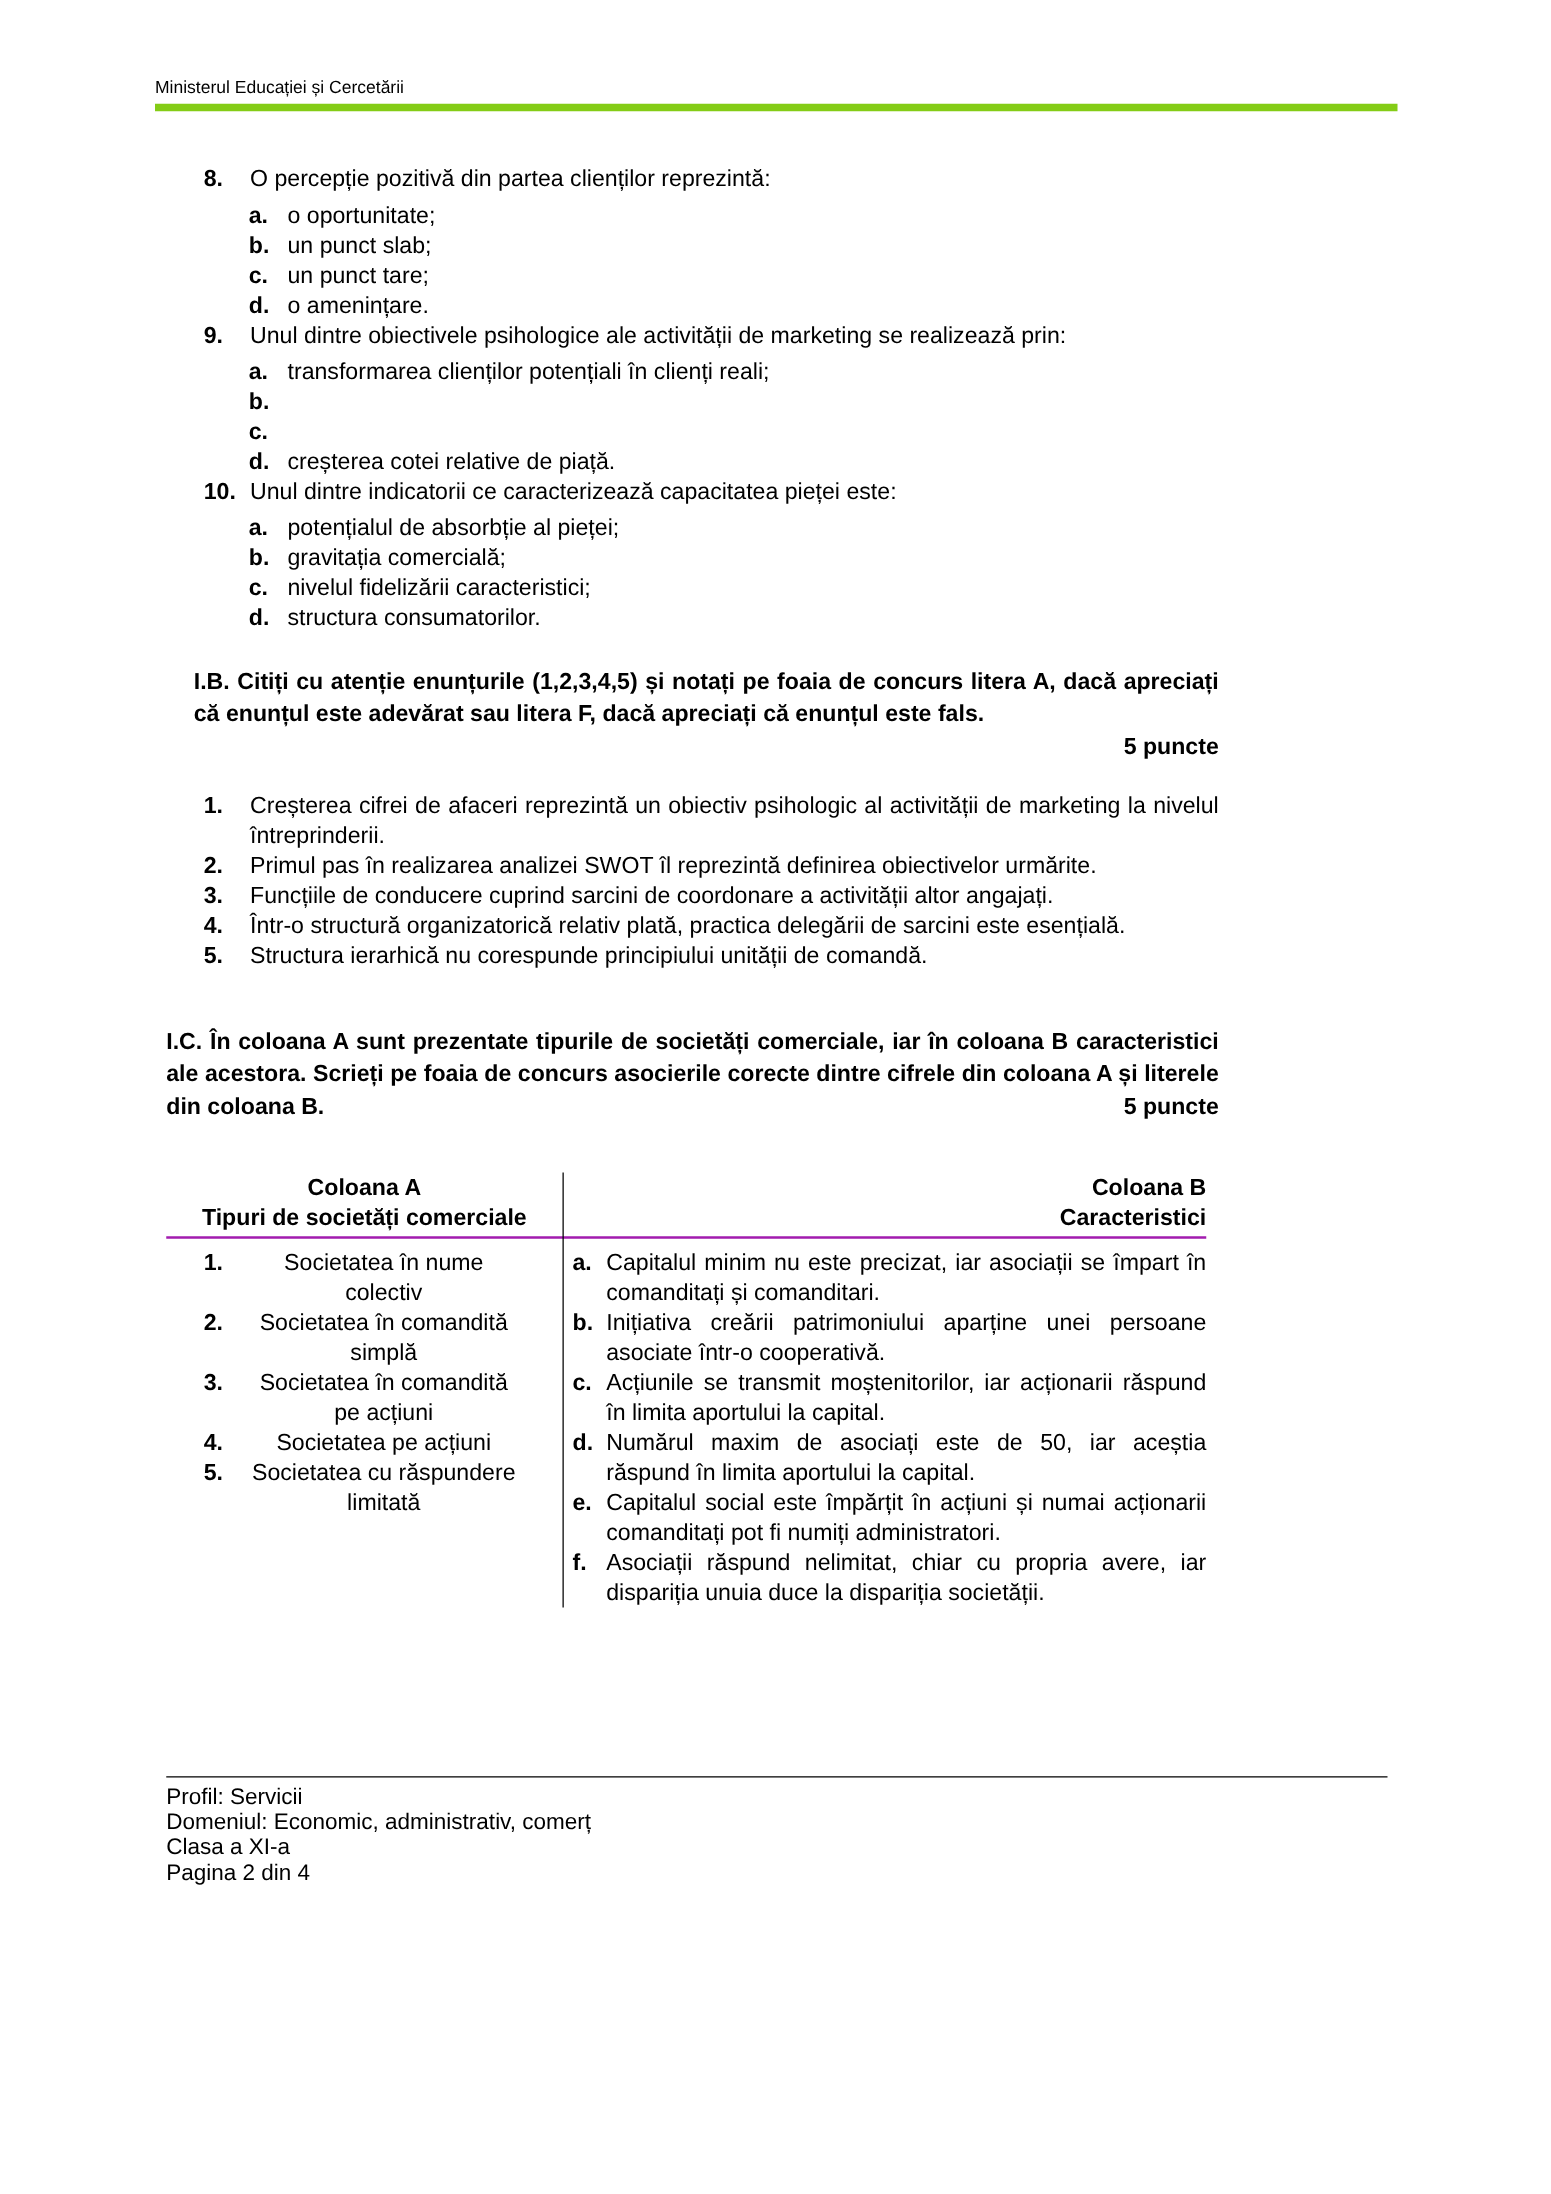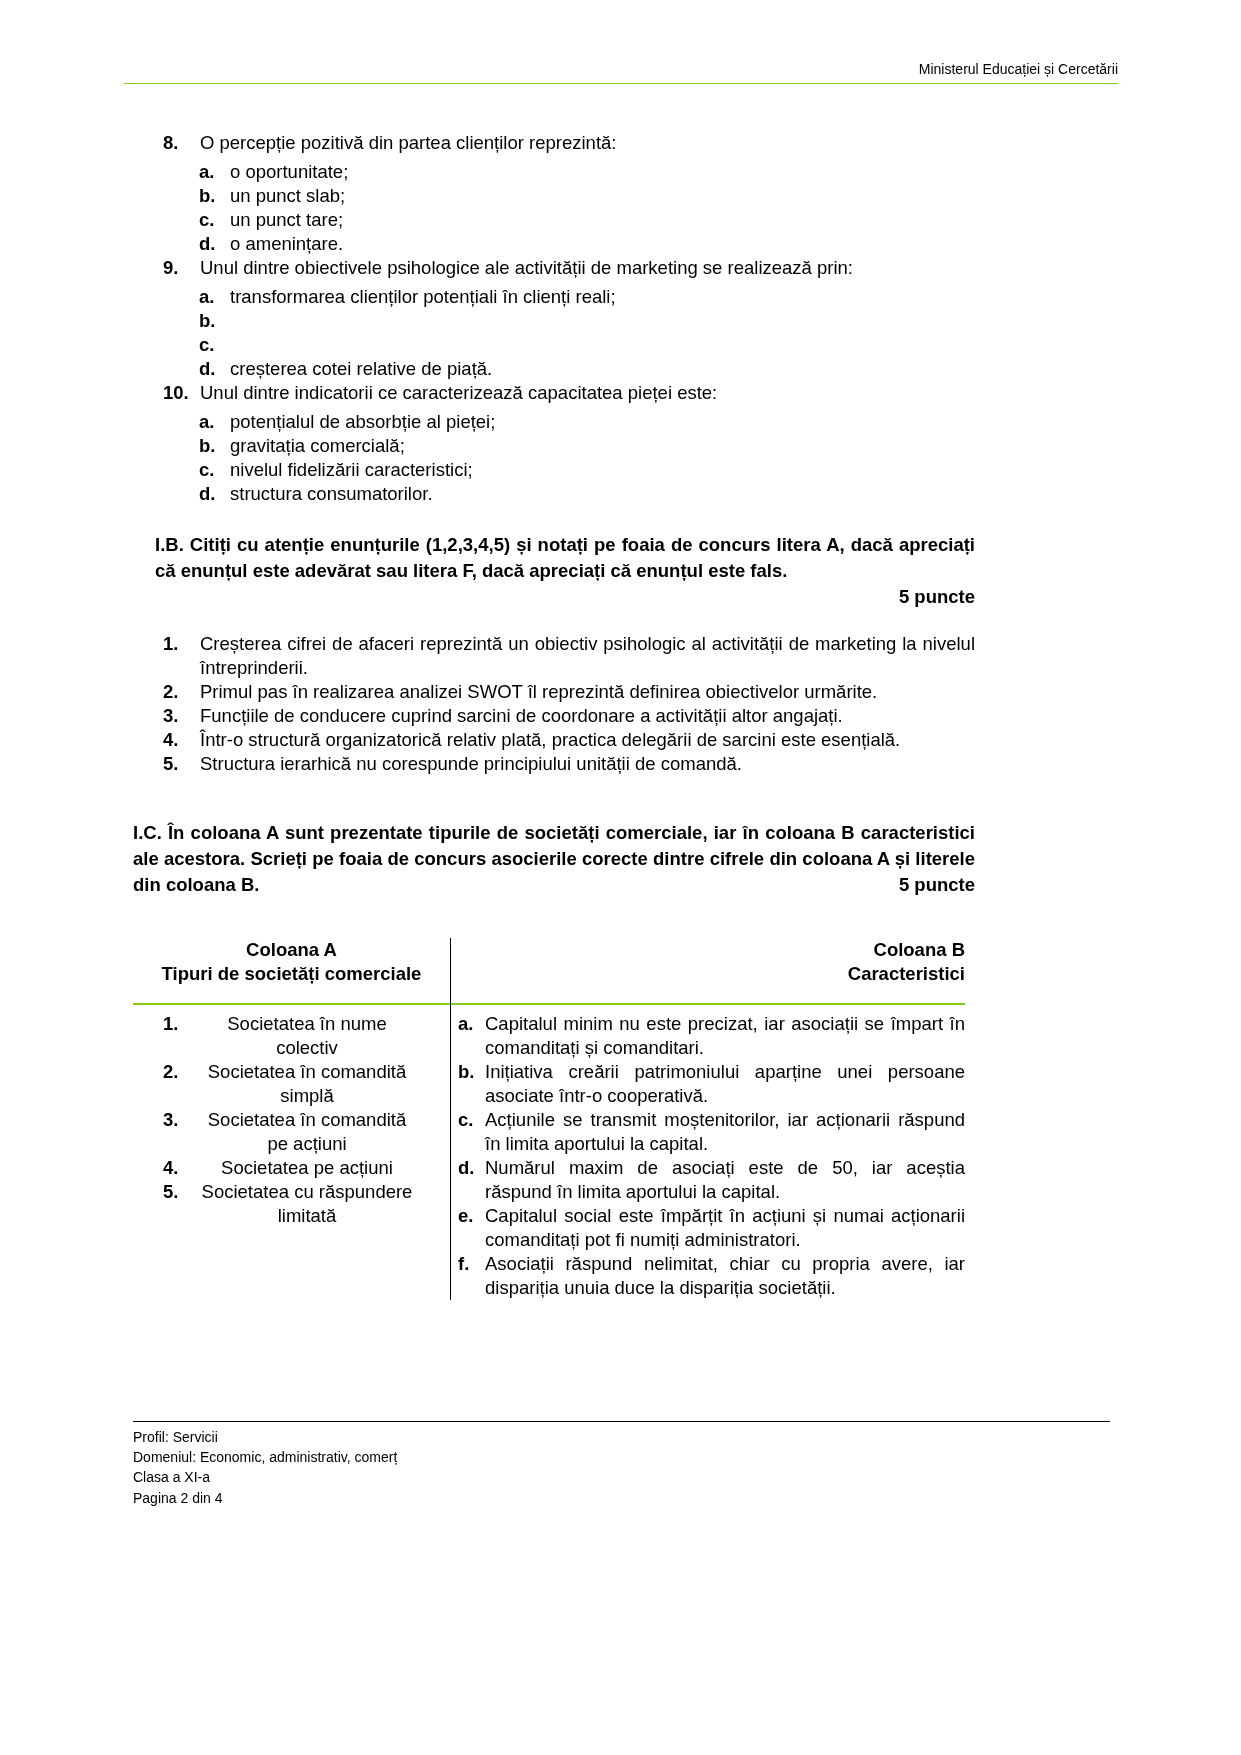--- a/index.html
+++ b/index.html
@@ -11,24 +11,24 @@
     background: #ffffff;
     color: #000000;
     font-family: "Liberation Sans", "DejaVu Sans", sans-serif;
     font-size: 18.5px;
     line-height: 24px;
   }
   
   .doc-header {
     position: absolute;
     top: 61px; left: 124px; width: 994px;
-    text-align: right;
+    text-align: left;
     font-size: 14px; line-height: 17px;
     padding-bottom: 5px;
-    border-bottom: 1px solid #84cc16;
+    border-bottom: 6px solid #84cc16;
   }
   
   .content {
     position: absolute;
     top: 131px; left: 133px; width: 842px;
   }
   .row { display: flex; align-items: flex-start; }
   .num { flex: 0 0 37px; margin-left: 30px; font-weight: bold; }
   .letter { flex: 0 0 31px; margin-left: 66px; font-weight: bold; }
   .txt { flex: 1 1 auto; }
@@ -55,37 +55,37 @@
   }
   .statements { margin-top: 22px; }
   
   .match-table { position: relative; margin-top: 40px; width: 832px; }
   .vline {
     position: absolute; top: 0; bottom: 0; left: 317px;
     width: 1px; background: #000;
   }
   .t-head {
     display: flex;
-    border-bottom: 2px solid #84cc16;
-    padding-bottom: 17px;
+    border-bottom: 2px solid #a21caf;
+    padding-bottom: 3px;
     text-align: center;
     font-weight: bold;
   }
   .t-head .ca { width: 317px; }
   .t-head .cb { flex: 1; text-align: right; }
   .t-body { display: flex; padding-top: 7px; }
   .t-body .col-a { width: 317px; }
   .t-body .col-b { flex: 1; }
   .ca-row .txt { padding-right: 36px; text-align: center; }
   .letter2 { flex: 0 0 27px; margin-left: 8px; font-weight: bold; }
   
   .footer {
     position: absolute;
     top: 1421px; left: 133px; width: 977px;
-    font-size: 14px; line-height: 20px;
+    font-size: 18px; line-height: 20px;
   }
   .footer-rule { border-top: 1px solid #000; margin-bottom: 5px; }
   .page-num { width: 842px; text-align: left; margin-top: 1px; }
 </style>
 </head>
 <body>
 
 <div class="page">
 
   <header class="doc-header">

